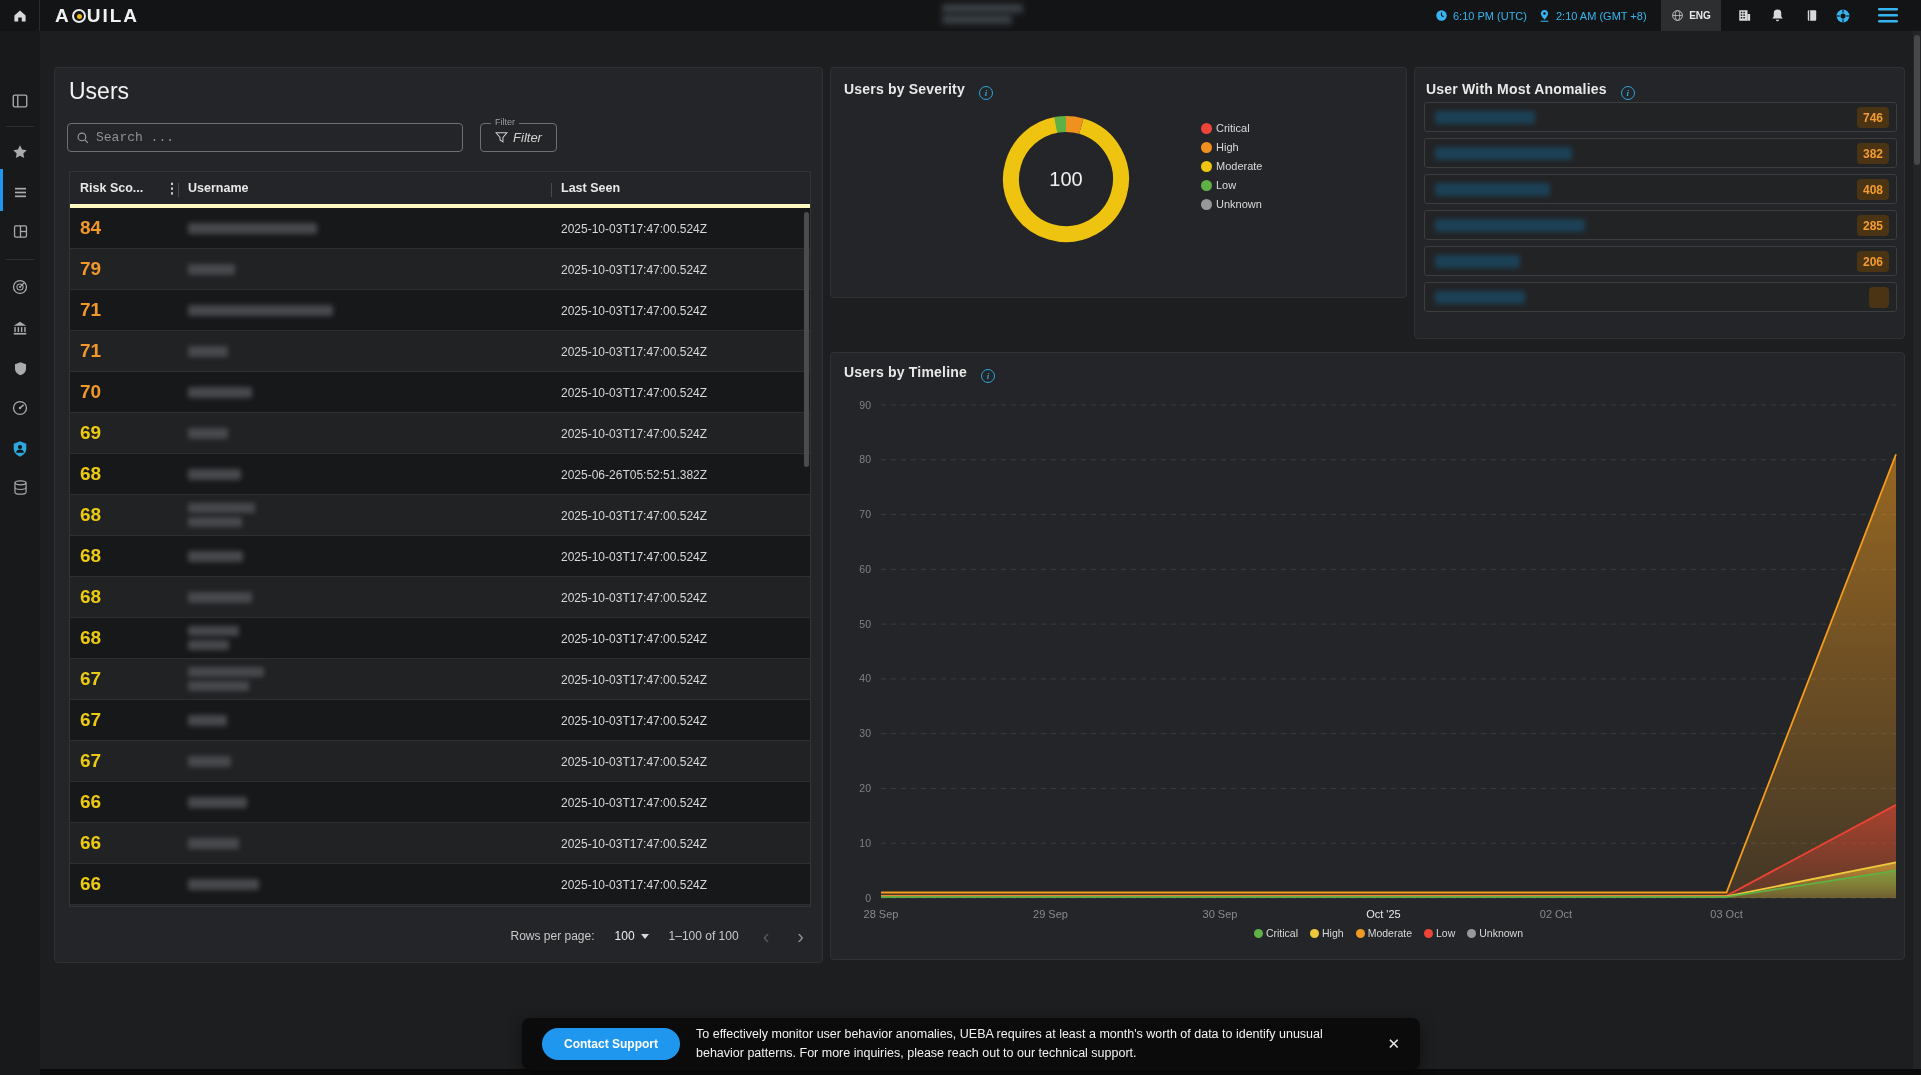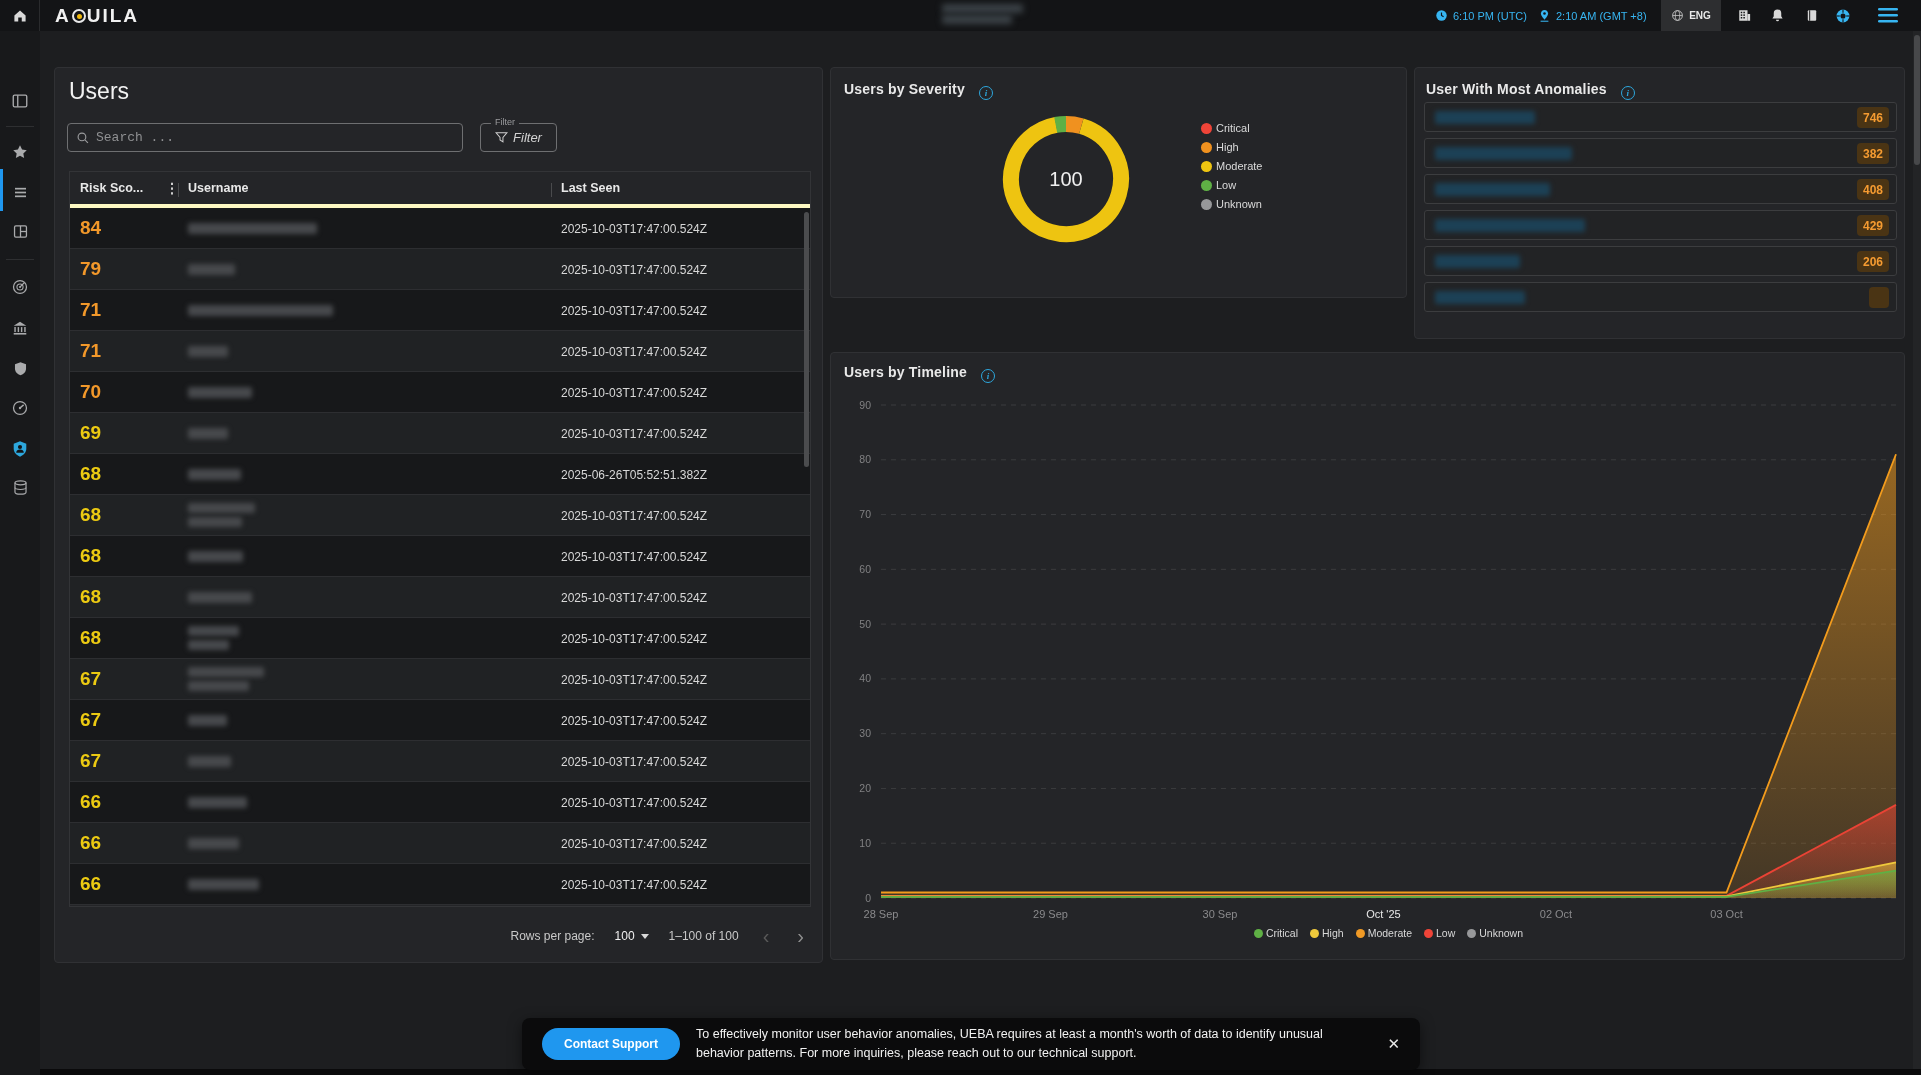--- a/index.html
+++ b/index.html
@@ -484,21 +484,21 @@
         <div class="an-box">
           <div class="an-blur" style="width: 137px;"></div>
           <span class="an-badge">382</span>
         </div>
         <div class="an-box">
           <div class="an-blur" style="width: 115px;"></div>
           <span class="an-badge">408</span>
         </div>
         <div class="an-box">
           <div class="an-blur" style="width: 150px;"></div>
-          <span class="an-badge">429</span>
+          <span class="an-badge">285</span>
         </div>
         <div class="an-box">
           <div class="an-blur" style="width: 85px;"></div>
           <span class="an-badge">206</span>
         </div>
         <div class="an-box">
           <div class="an-blur" style="width: 90px;"></div>
           <span class="an-badge"></span>
         </div>
       </div>

